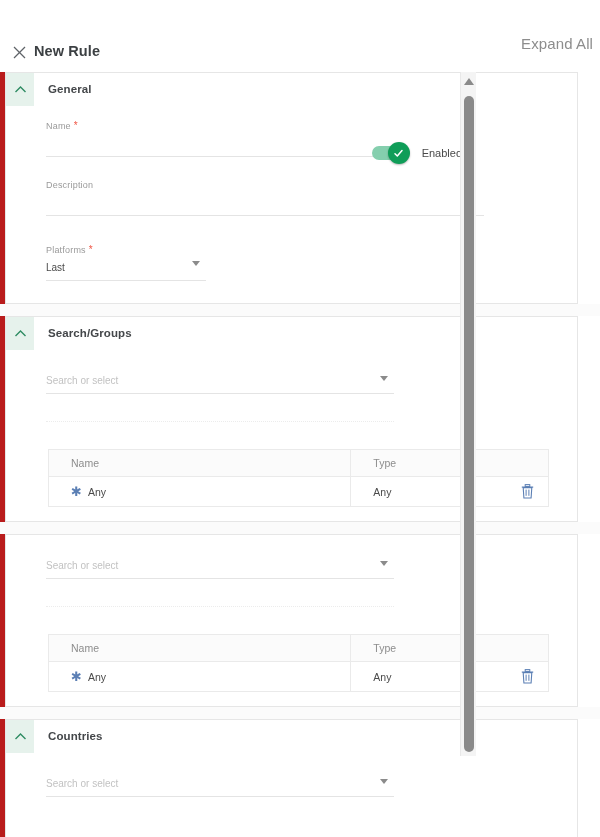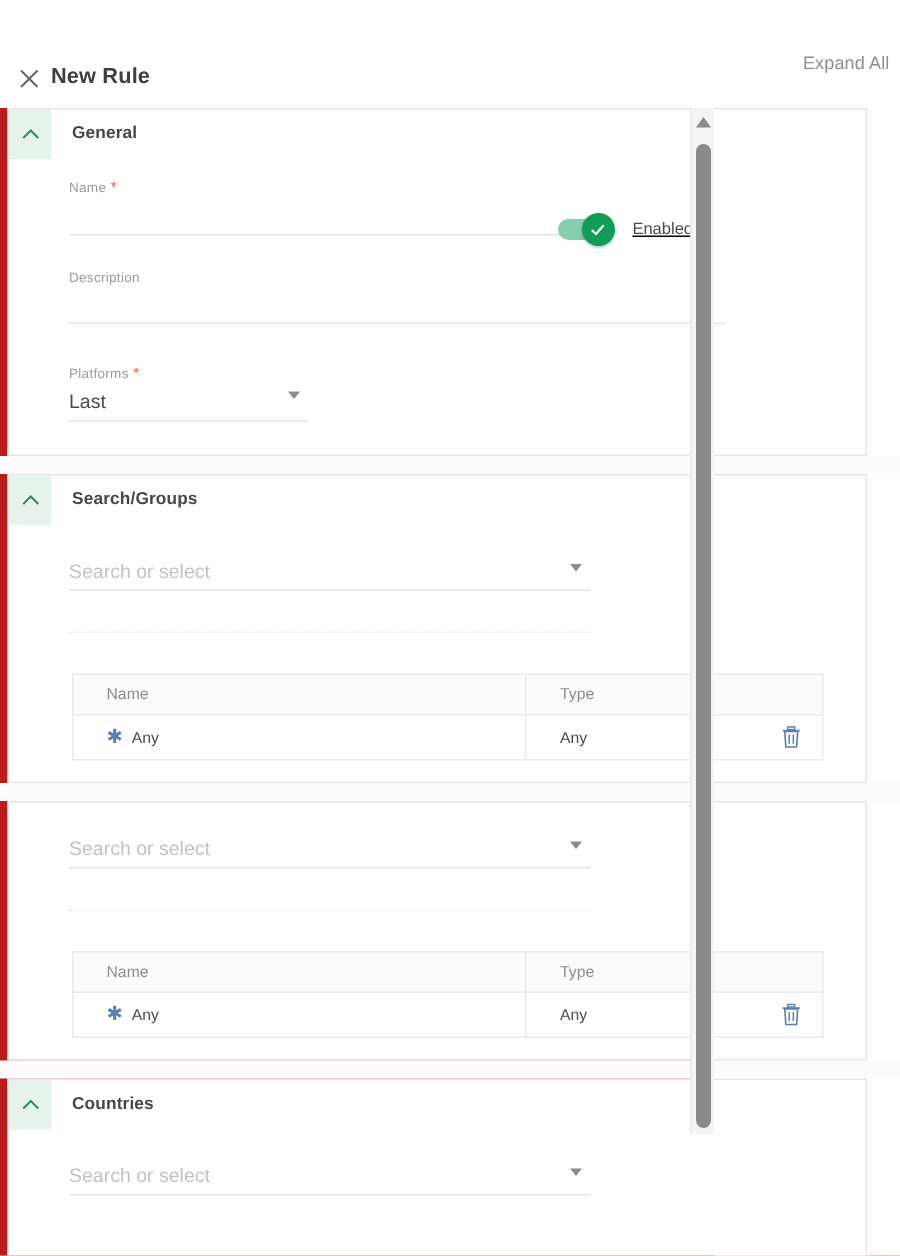--- a/index.html
+++ b/index.html
@@ -37,21 +37,21 @@
     position: absolute;
     left: 34px; top: 9px;
     font-size: 14.5px;
     font-weight: bold;
     color: #3c4043;
     letter-spacing: .1px;
   }
   .expand-all {
     position: absolute;
     right: 7px; top: 1px;
-    font-size: 12px;
+    font-size: 15px;
     color: #8d8d8d;
     cursor: pointer;
     letter-spacing: .1px;
   }
 
   
   .viewport {
     position: absolute;
     left: 0; top: 38px;
     width: 600px; height: 799px;
@@ -106,21 +106,21 @@
   }
   .req { color: #f05545; font-size: 10px; margin-left: 3px; }
   .underline-input {
     display: block;
     width: 100%;
     border: none;
     border-bottom: 1px solid #e4e4e4;
     outline: none;
     background: transparent;
     font-family: "Liberation Sans", sans-serif;
-    font-size: 13px;
+    font-size: 10px;
     color: #4a4a4a;
     padding: 4px 0 4px 0;
     height: 26px;
   }
   .underline-input::placeholder { color: #c2c2c2; }
 
   .sel-wrap { position: relative; }
   .caret {
     position: absolute;
     right: 6px; top: 50%;
@@ -137,21 +137,20 @@
     border-top: 1px dotted #ececec;
   }
 
   
   .toggle-row {
     position: absolute;
     right: 0; top: 0;
     width: 170px;
     display: flex;
     align-items: center;
-    text-decoration: underline;
   }
   .toggle {
     position: relative;
     width: 34px; height: 14px;
     border-radius: 7px;
     background: #85cfae;
     cursor: pointer;
   }
   .toggle .knob {
     position: absolute;

